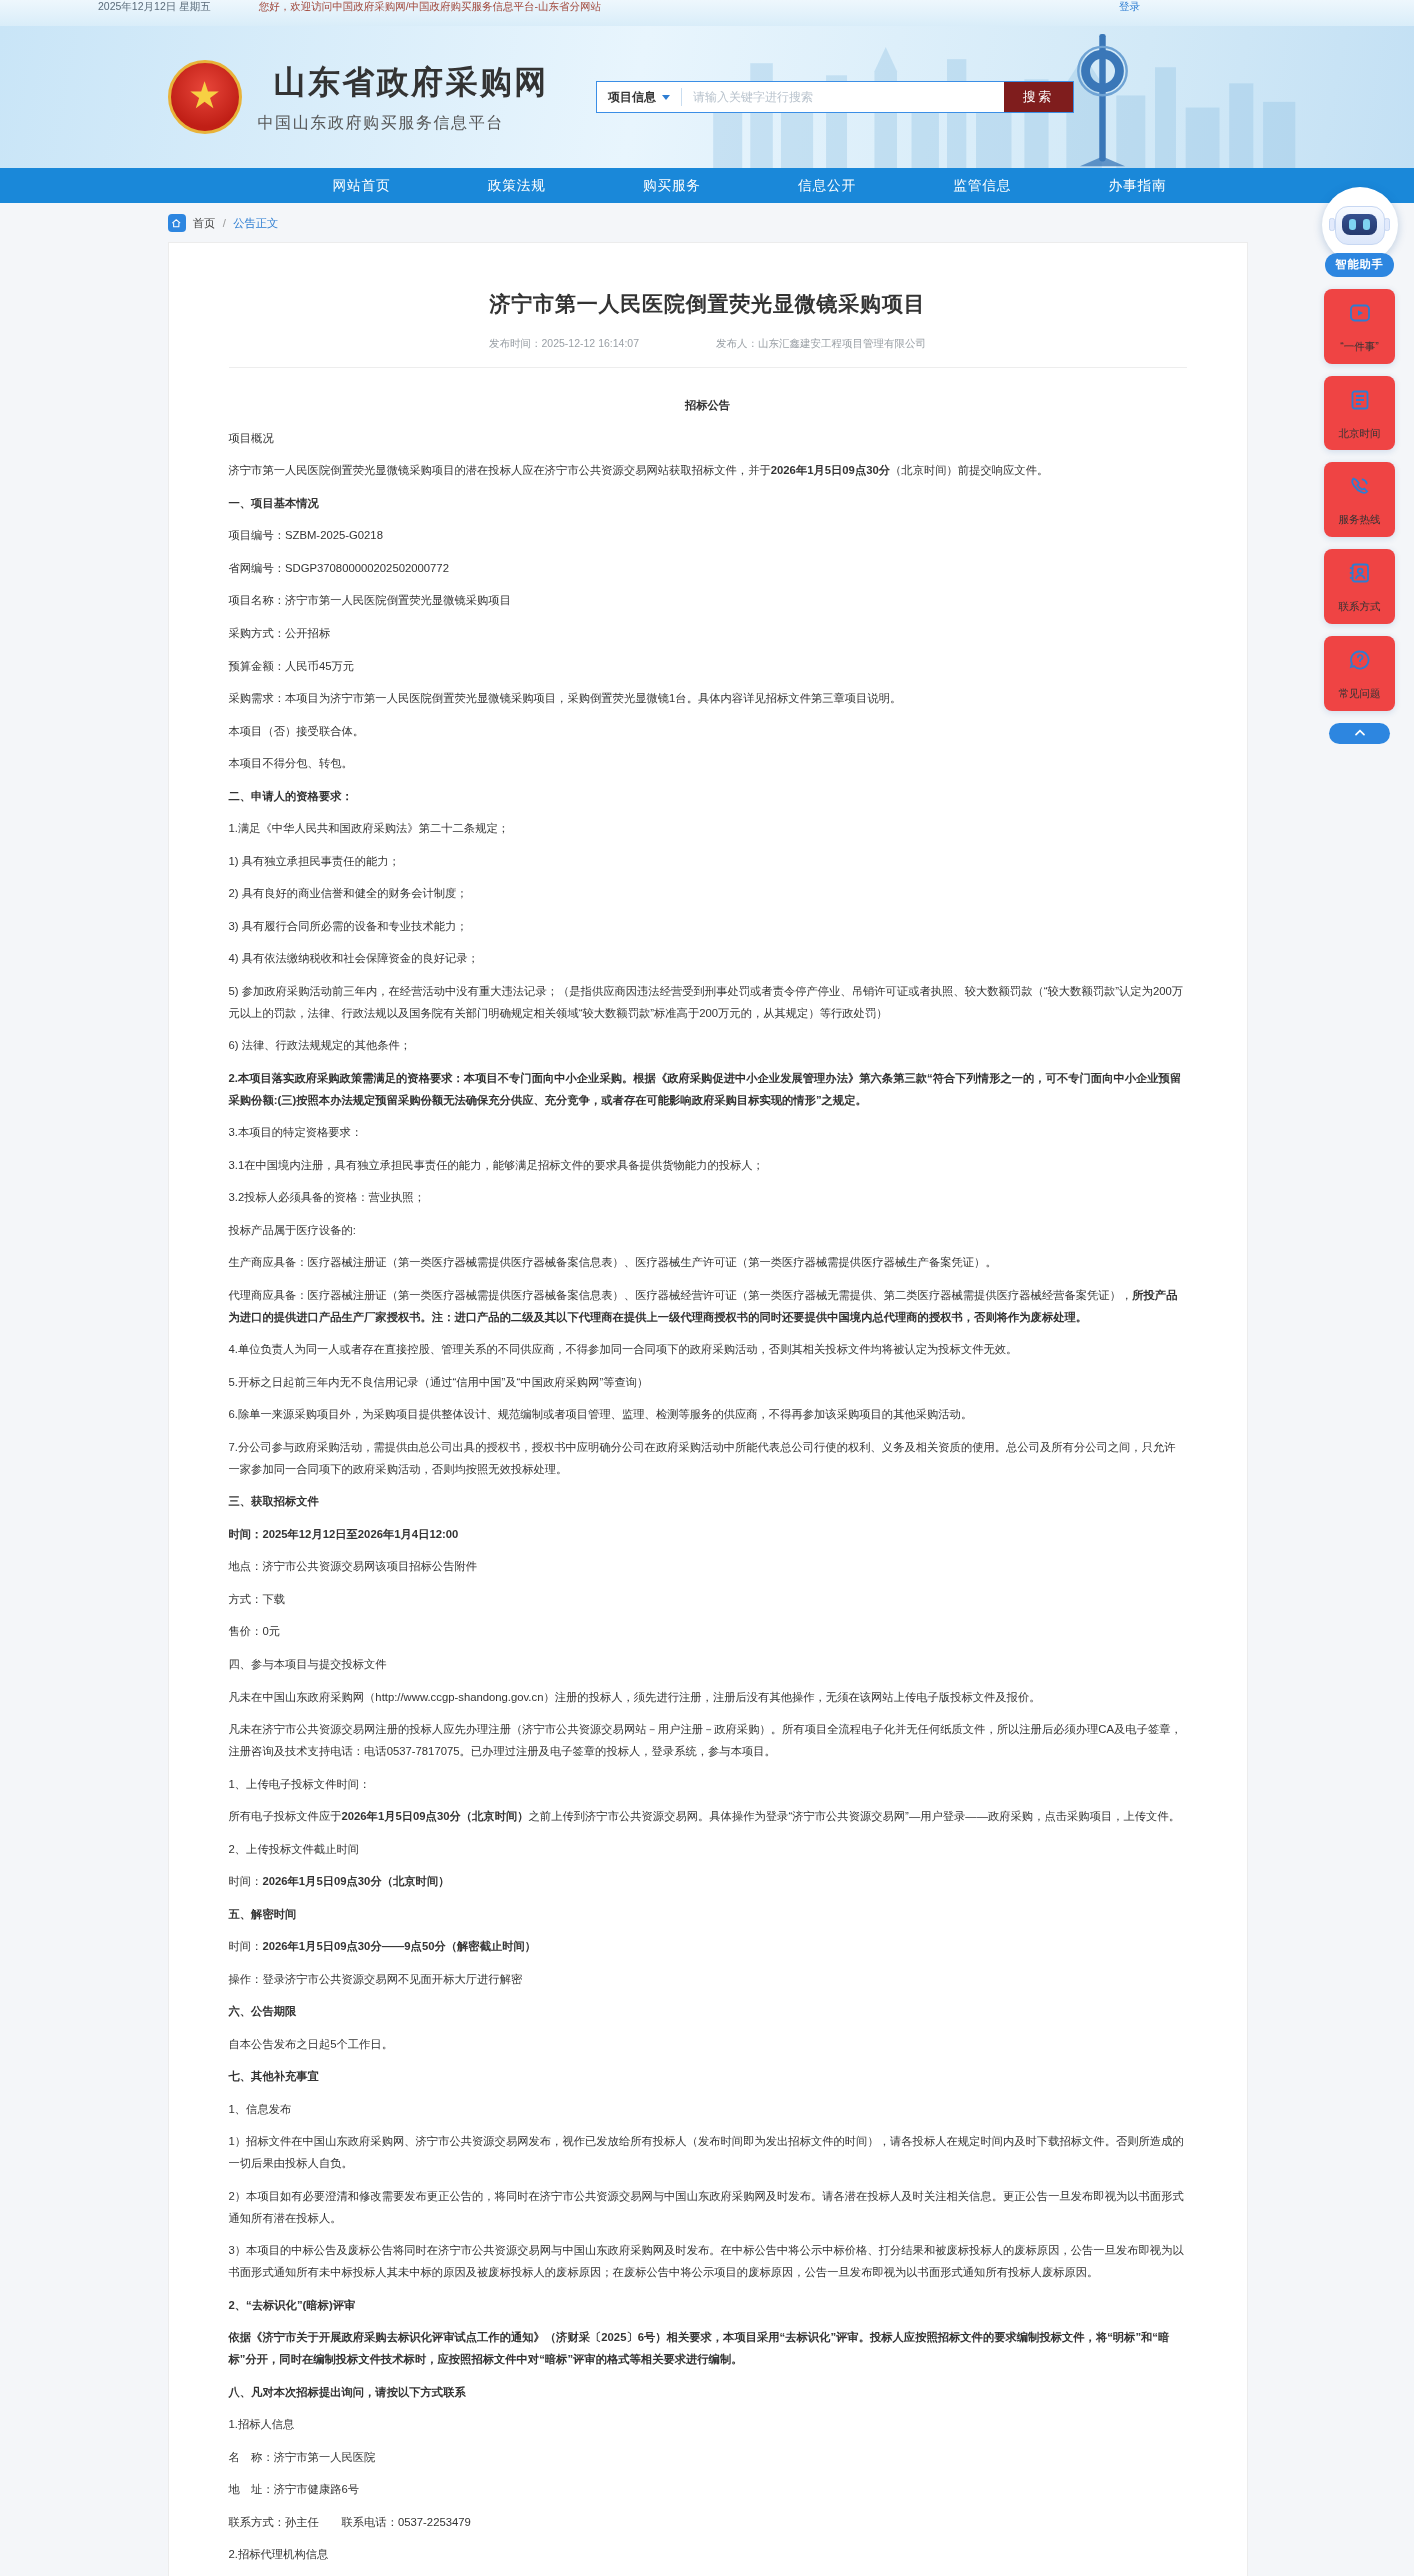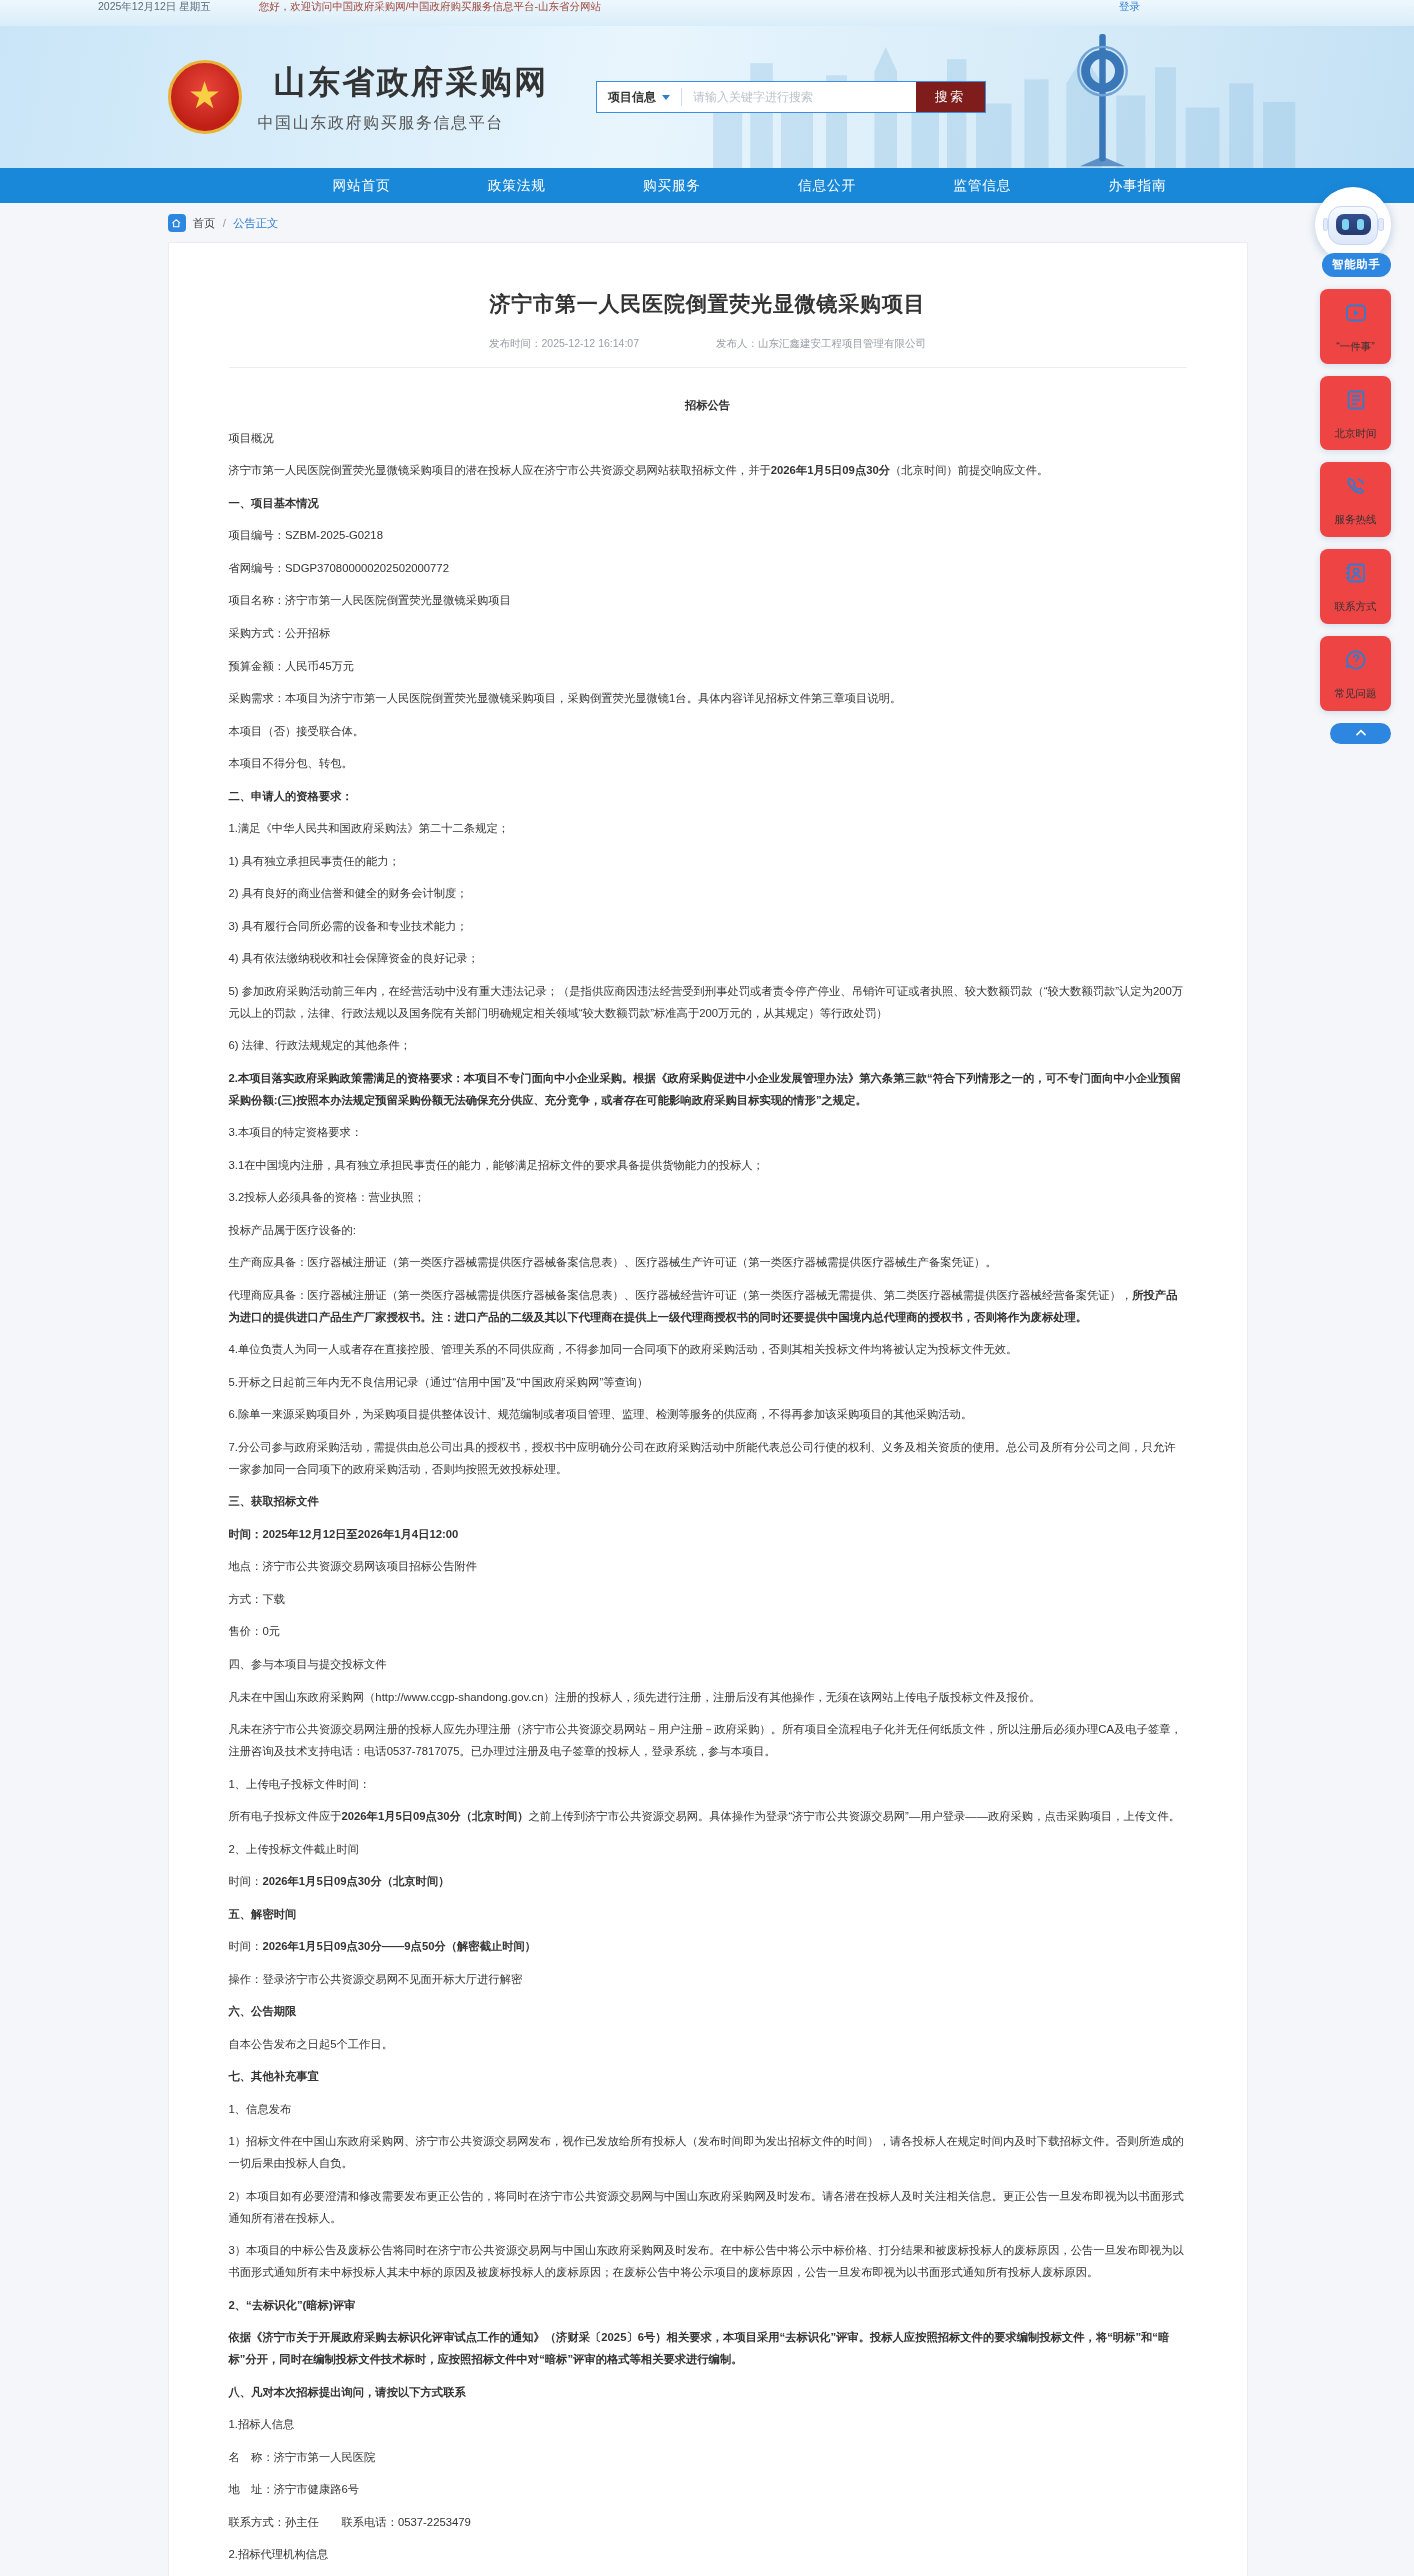--- a/index.html
+++ b/index.html
@@ -23,21 +23,21 @@
   .skyline { position:absolute; right:97px; bottom:0; opacity:.35; z-index:1; }
   .tower-decoration { position:absolute; right:256px; top:3.2px; z-index:1; }
   .header-inner { width:1080px; margin:0 auto; height:100%; display:flex; align-items:center; position:relative; z-index:2; }
   .emblem { width:74px; height:74px; border-radius:50%;
     background:radial-gradient(circle at 50% 38%, #e8463a, #c01f16 70%);
     border:3.2px solid #e8b33a; display:flex; align-items:center; justify-content:center; flex:0 0 auto; }
   .emblem-star { color:#f7d043; font-size:37px; line-height:1; transform:translateY(-1.6px); }
   .brand { margin-left:16px; }
   .site-title { font-size:32px; font-weight:bold; color:#333; letter-spacing:2.4px;margin-left:16px; }
   .site-subtitle { font-size:16px; color:#555; margin-top:8px; letter-spacing:1.6px; }
-  .searchbox { margin-left:47px; width:390px; height:32px; background:#fff;
+  .searchbox { margin-left:47px; width:478px; height:32px; background:#fff;
     border:0.8px solid #3a8ee6; display:flex; align-items:center; overflow:hidden; }
   .search-cat { padding:0 11.3px; font-size:12px; font-weight:bold; color:#333;
     display:flex; align-items:center; gap:5.6px; cursor:pointer; white-space:nowrap; }
   .caret-down { width:0; height:0; border-left:4.8px solid transparent; border-right:4.8px solid transparent; border-top:5.6px solid #2d7dd2; }
   .search-divider { width:0.8px; height:18px; background:#c9ddf0; }
   .search-input { flex:1; border:none; outline:none; font-size:12px; padding:0 11.3px; color:#333; min-width:0; background:transparent; }
   .search-input::placeholder { color:#b9c3cd; }
   .search-btn { width:69px; height:32px; background:#7f1d1d; color:#fff; font-size:13px; letter-spacing:2.4px;
     display:flex; align-items:center; justify-content:center; cursor:pointer; border:none; flex:0 0 auto; }
   
@@ -55,22 +55,22 @@
   
   .card { width:1080px; margin:0 auto 22.6px; background:#fff; border:0.8px solid #ececec;
     padding:47px 60px 37px; }
   .article-title { text-align:center; font-size:21px; font-weight:bold; color:#333; letter-spacing:0.8px; }
   .article-meta { display:flex; justify-content:center; gap:77px; margin-top:19.4px;
     padding-bottom:16px; border-bottom:0.8px solid #ededed; color:#9aa0a6; font-size:10.5px; }
   .article-body { margin-top:26px; font-size:11.3px; line-height:1.95; color:#333; }
   .article-body p { margin:0 0 10.5px; }
   .article-body b { font-weight:bold; }
   
-  .float-sidebar { position:absolute; top:187px; right:24px; width:85px;
-    display:flex; flex-direction:column; align-items:flex-end; z-index:50; }
+  .float-sidebar { position:absolute; top:187px; right:13px; width:85px;
+    display:flex; flex-direction:column; align-items:center; z-index:50; }
   .robot-wrap { width:76px; height:76px; background:#fff; border-radius:50%;
     box-shadow:0 1.6px 8px rgba(20,80,150,.25); display:flex; align-items:center; justify-content:center; cursor:pointer; }
   .robot-head { width:50px; height:39px; background:linear-gradient(#f6f9ff,#dce7fa);
     border:1.6px solid #c7d7f2; border-radius:13px; position:relative; }
   .robot-visor { position:absolute; left:6.5px; right:6.5px; top:7.3px; bottom:9px;
     background:linear-gradient(#35508f,#253a6e); border-radius:8px;
     display:flex; align-items:center; justify-content:center; gap:7.3px; }
   .robot-eye { width:7.3px; height:11.3px; background:#7fd4f2; border-radius:3.2px; }
   .robot-ear { position:absolute; top:11.3px; width:5.6px; height:13px; background:#e2eafc; border:0.8px solid #c7d7f2; border-radius:2.4px; }
   .robot-ear.left { left:-6.5px; } .robot-ear.right { right:-6.5px; }

